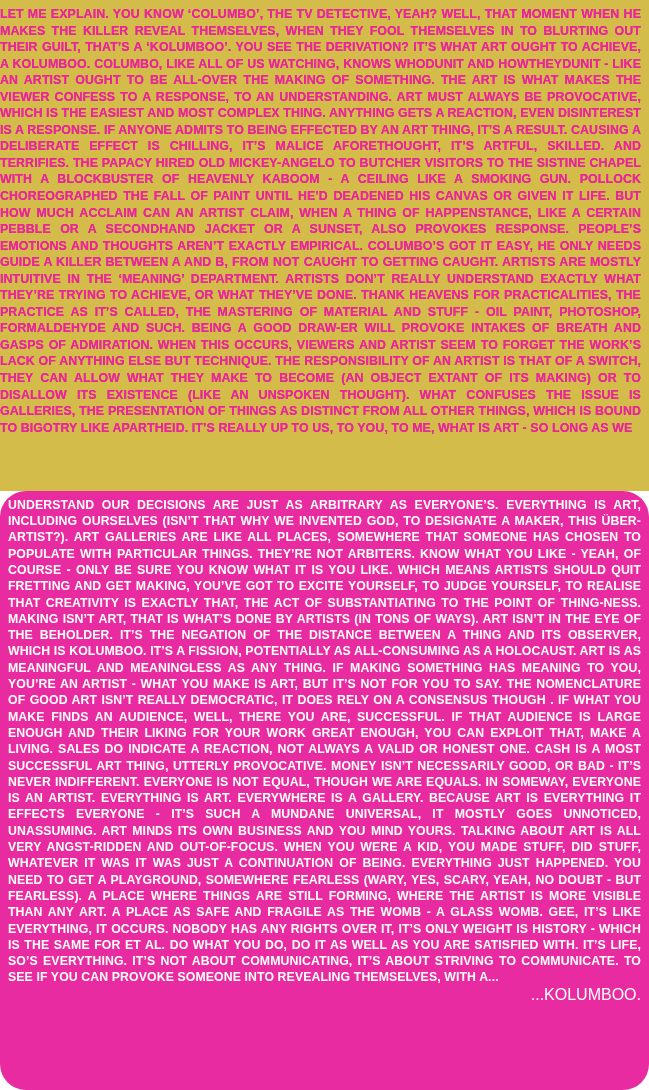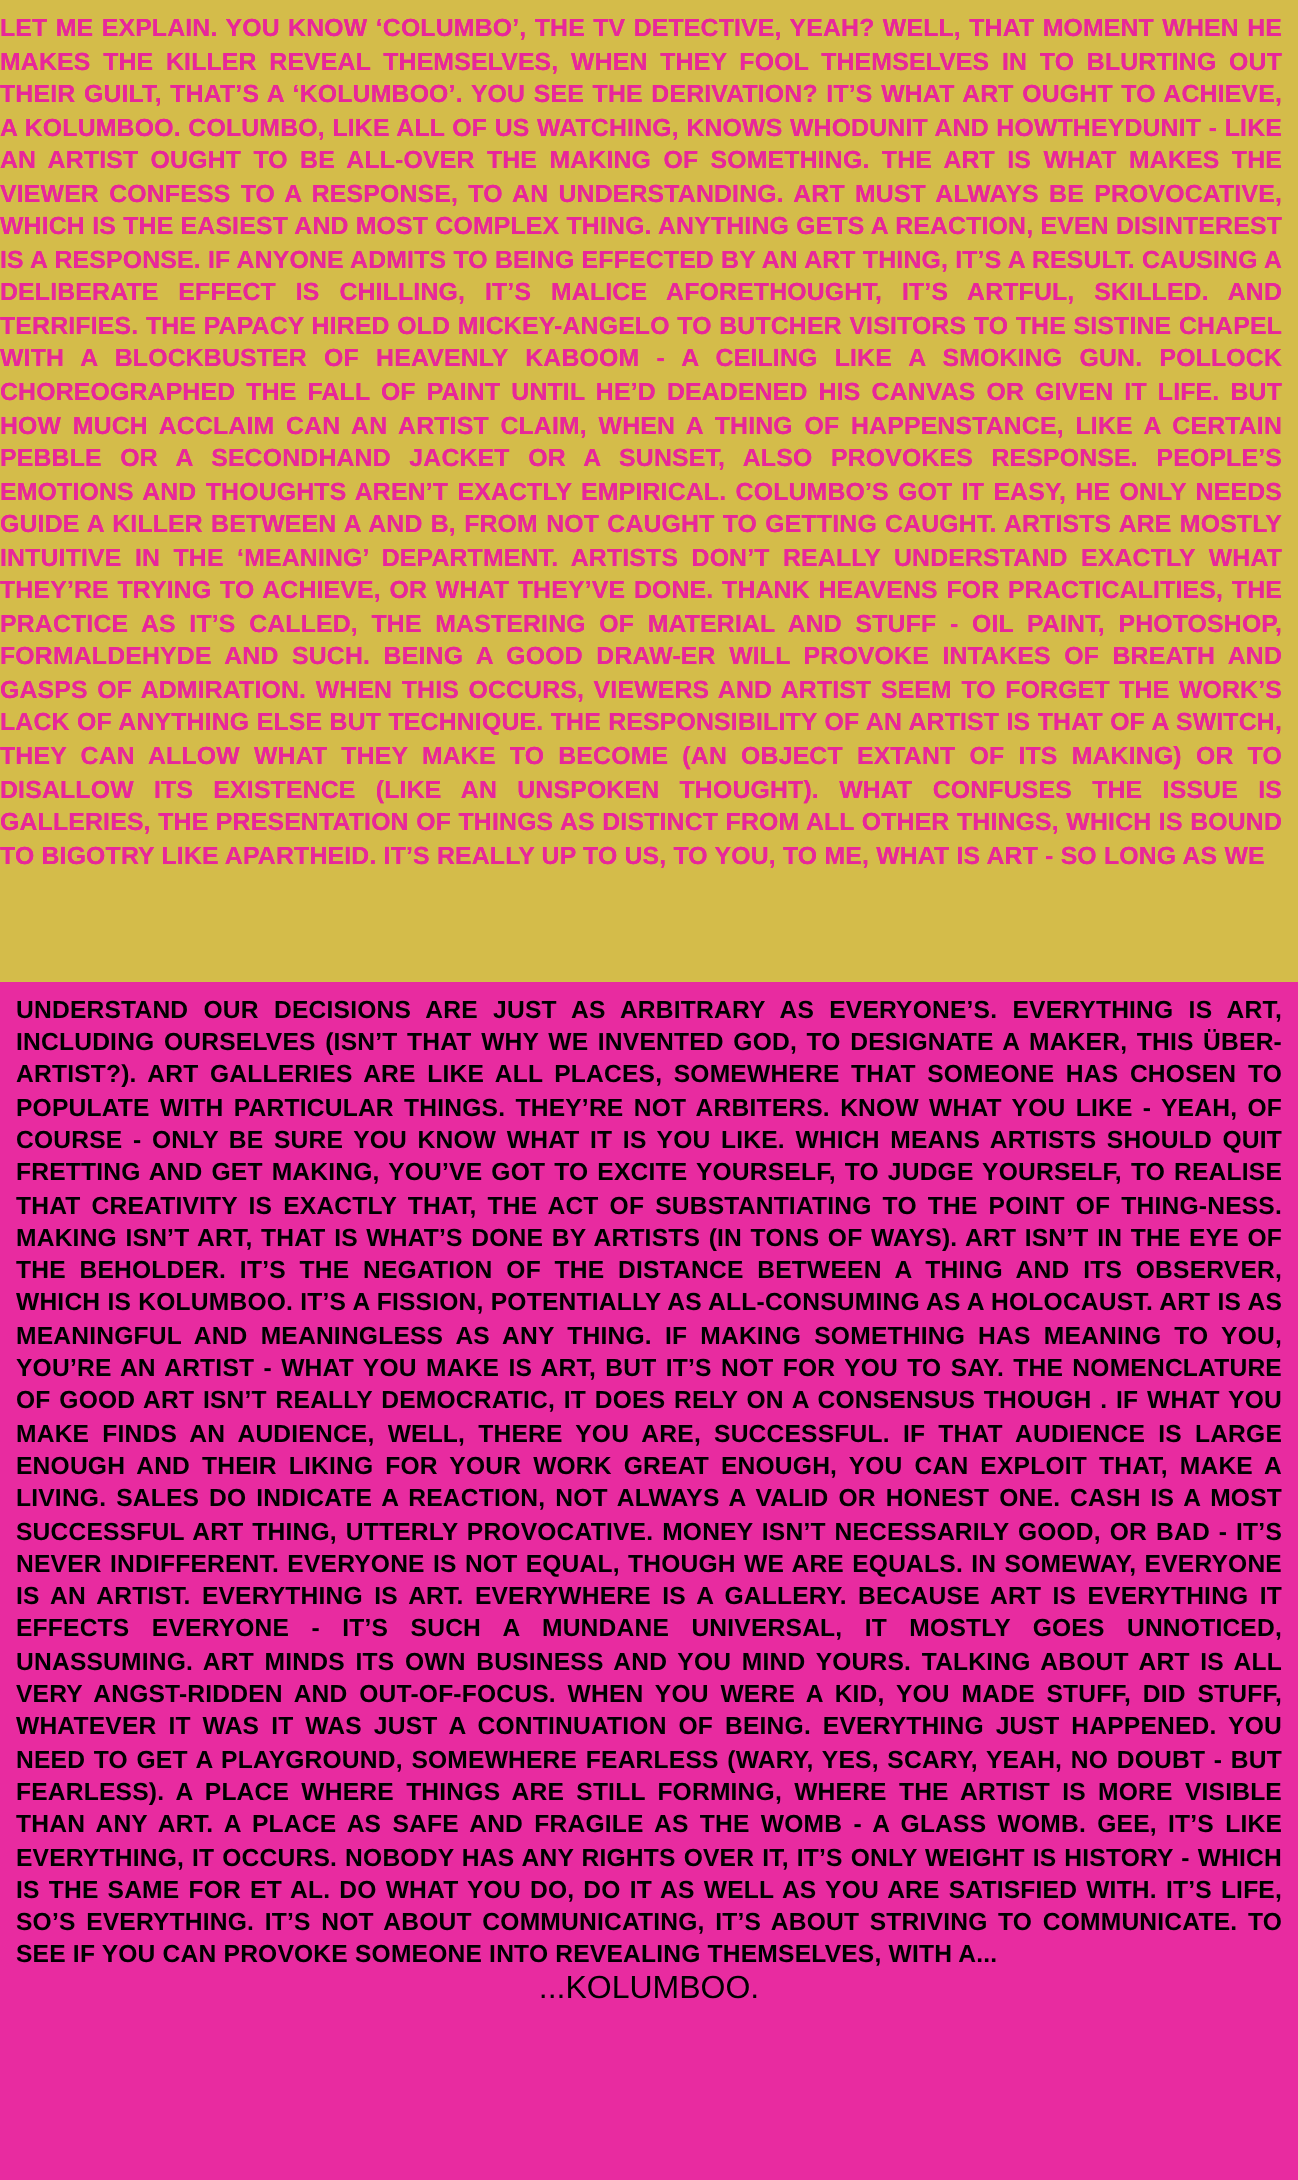--- a/index.html
+++ b/index.html
@@ -25,23 +25,24 @@
     width: 100%;
   }
   .panel-top {
     background: #d4bc4a;
     color: #e8279a;
     padding: 6px 8px 4px 0;
     height: 534px;
   }
   .panel-bottom {
     background: #e82ba0;
-    color: #000000;
+    color: #ffffff;
     padding: 6px 8px 6px 8px;
     height: 652px;
+    border-radius: 26px;
   }
   .body-text {
     font-weight: bold;
     font-size: 12.4px;
     line-height: 16.55px;
     text-align: justify;
     text-transform: uppercase;
     letter-spacing: 0.1px;
     margin: 0;
     word-spacing: 0px;
@@ -49,21 +50,21 @@
   }
   .panel-top .body-text {
     text-shadow: 0 0 0 currentColor;
   }
   .panel-bottom .body-text {
     font-size: 12.3px;
     line-height: 16.3px;
   }
   .tail {
     display: block;
-    text-align: center;
+    text-align: right;
   }
 </style>
 </head>
 <body>
 
 <div class="page">
 
   <section class="panel panel-top">
     <p class="body-text">LET ME EXPLAIN. YOU KNOW ‘COLUMBO’, THE TV DETECTIVE, YEAH? WELL, THAT MOMENT WHEN HE MAKES THE KILLER REVEAL THEMSELVES, WHEN THEY FOOL THEMSELVES IN TO BLURTING OUT THEIR GUILT, THAT’S A ‘KOLUMBOO’. YOU SEE THE DERIVATION? IT’S WHAT ART OUGHT TO ACHIEVE, A KOLUMBOO. COLUMBO, LIKE ALL OF US WATCHING, KNOWS WHODUNIT AND HOWTHEYDUNIT - LIKE AN ARTIST OUGHT TO BE ALL-OVER THE MAKING OF SOMETHING. THE ART IS WHAT MAKES THE VIEWER CONFESS TO A RESPONSE, TO AN UNDERSTANDING. ART MUST ALWAYS BE PROVOCATIVE, WHICH IS THE EASIEST AND MOST COMPLEX THING. ANYTHING GETS A REACTION, EVEN DISINTEREST IS A RESPONSE. IF ANYONE ADMITS TO BEING EFFECTED BY AN ART THING, IT’S A RESULT. CAUSING A DELIBERATE EFFECT IS CHILLING, IT’S MALICE AFORETHOUGHT, IT’S ARTFUL, SKILLED. AND TERRIFIES. THE PAPACY HIRED OLD MICKEY-ANGELO TO BUTCHER VISITORS TO THE SISTINE CHAPEL WITH A BLOCKBUSTER OF HEAVENLY KABOOM - A CEILING LIKE A SMOKING GUN. POLLOCK CHOREOGRAPHED THE FALL OF PAINT UNTIL HE’D DEADENED HIS CANVAS OR GIVEN IT LIFE. BUT HOW MUCH ACCLAIM CAN AN ARTIST CLAIM, WHEN A THING OF HAPPENSTANCE, LIKE A CERTAIN PEBBLE OR A SECONDHAND JACKET OR A SUNSET, ALSO PROVOKES RESPONSE. PEOPLE’S EMOTIONS AND THOUGHTS AREN’T EXACTLY EMPIRICAL. COLUMBO’S GOT IT EASY, HE ONLY NEEDS GUIDE A KILLER BETWEEN A AND B, FROM NOT CAUGHT TO GETTING CAUGHT. ARTISTS ARE MOSTLY INTUITIVE IN THE ‘MEANING’ DEPARTMENT. ARTISTS DON’T REALLY UNDERSTAND EXACTLY WHAT THEY’RE TRYING TO ACHIEVE, OR WHAT THEY’VE DONE. THANK HEAVENS FOR PRACTICALITIES, THE PRACTICE AS IT’S CALLED, THE MASTERING OF MATERIAL AND STUFF - OIL PAINT, PHOTOSHOP, FORMALDEHYDE AND SUCH. BEING A GOOD DRAW-ER WILL PROVOKE INTAKES OF BREATH AND GASPS OF ADMIRATION. WHEN THIS OCCURS, VIEWERS AND ARTIST SEEM TO FORGET THE WORK’S LACK OF ANYTHING ELSE BUT TECHNIQUE. THE RESPONSIBILITY OF AN ARTIST IS THAT OF A SWITCH, THEY CAN ALLOW WHAT THEY MAKE TO BECOME (AN OBJECT EXTANT OF ITS MAKING) OR TO DISALLOW ITS EXISTENCE (LIKE AN UNSPOKEN THOUGHT). WHAT CONFUSES THE ISSUE IS GALLERIES, THE PRESENTATION OF THINGS AS DISTINCT FROM ALL OTHER THINGS, WHICH IS BOUND TO BIGOTRY LIKE APARTHEID. IT’S REALLY UP TO US, TO YOU, TO ME, WHAT IS ART - SO LONG AS WE</p>
   </section>

